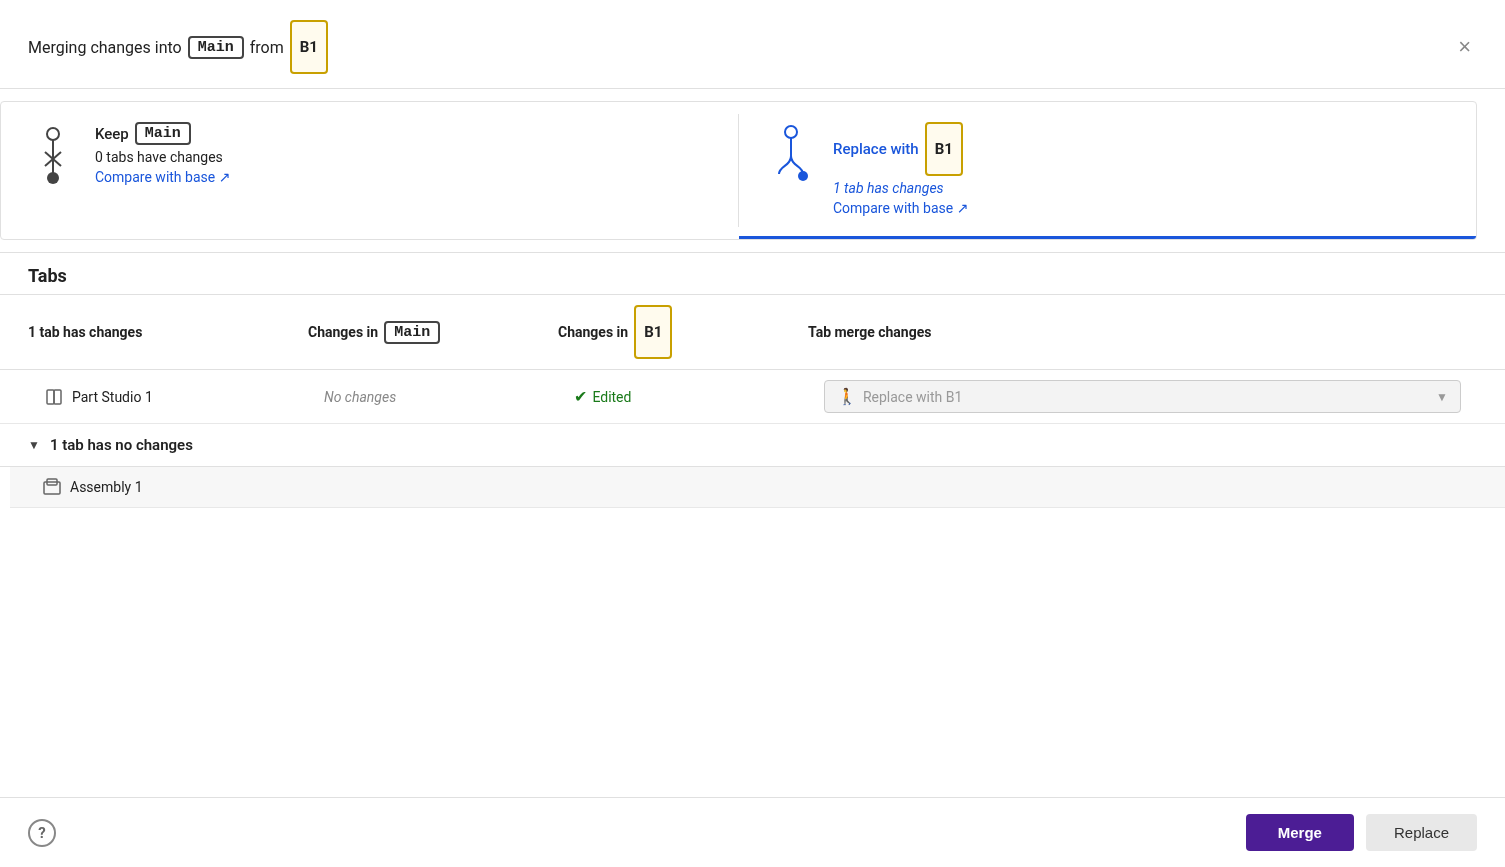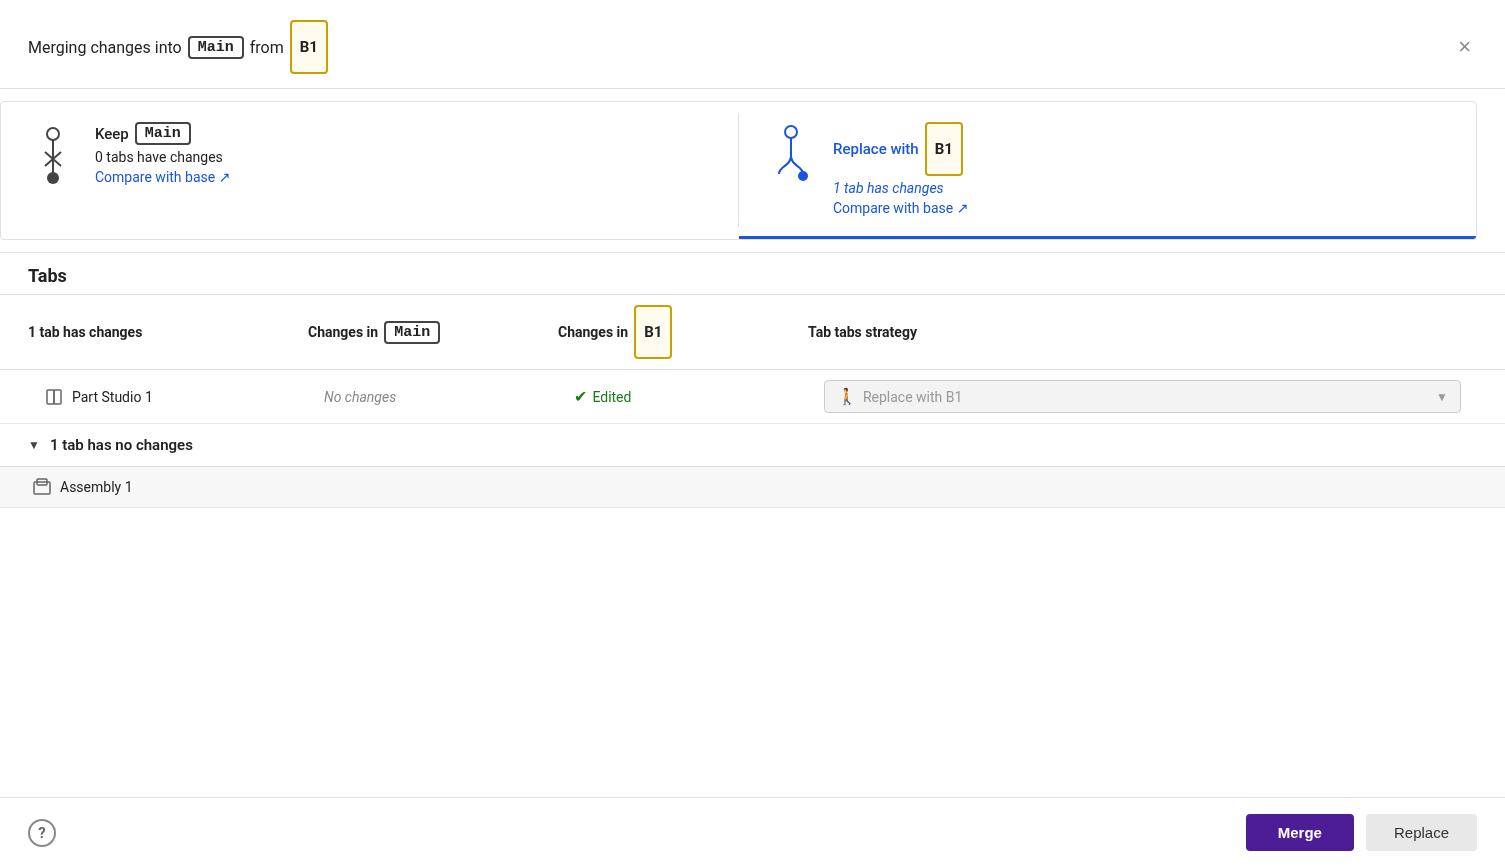--- a/index.html
+++ b/index.html
@@ -248,20 +248,21 @@
       color: #444;
     }
 
     .assembly-row {
       display: grid;
       grid-template-columns: 280px 250px 250px 1fr;
       padding: 10px 32px;
       border-bottom: 1px solid #e8e8e8;
       align-items: center;
       background: #f7f7f7;
+      margin-left: 10px;
     }
 
     
     .dialog-footer {
       display: flex;
       align-items: center;
       justify-content: space-between;
       padding: 16px 28px;
       border-top: 1px solid #e0e0e0;
       margin-top: auto;
@@ -405,21 +406,21 @@
     <div class="table-header">
       <div class="table-header-cell">1 tab has changes</div>
       <div class="table-header-cell">
         <span>Changes in</span>
         <span class="badge-main">Main</span>
       </div>
       <div class="table-header-cell">
         <span>Changes in</span>
         <span class="badge-b1">B1</span>
       </div>
-      <div class="table-header-cell">Tab tabs strategy</div>
+      <div class="table-header-cell">Tab merge changes</div>
     </div>
 
     <div class="table-row">
       <div class="table-cell">
         <span class="part-icon">
           <svg width="20" height="20" viewBox="0 0 20 20" fill="none">
             <rect x="3" y="3" width="7" height="14" rx="1" fill="none" stroke="#666" stroke-width="1.5"></rect>
             <rect x="10" y="3" width="7" height="14" rx="1" fill="none" stroke="#666" stroke-width="1.5"></rect>
           </svg>
         </span>

